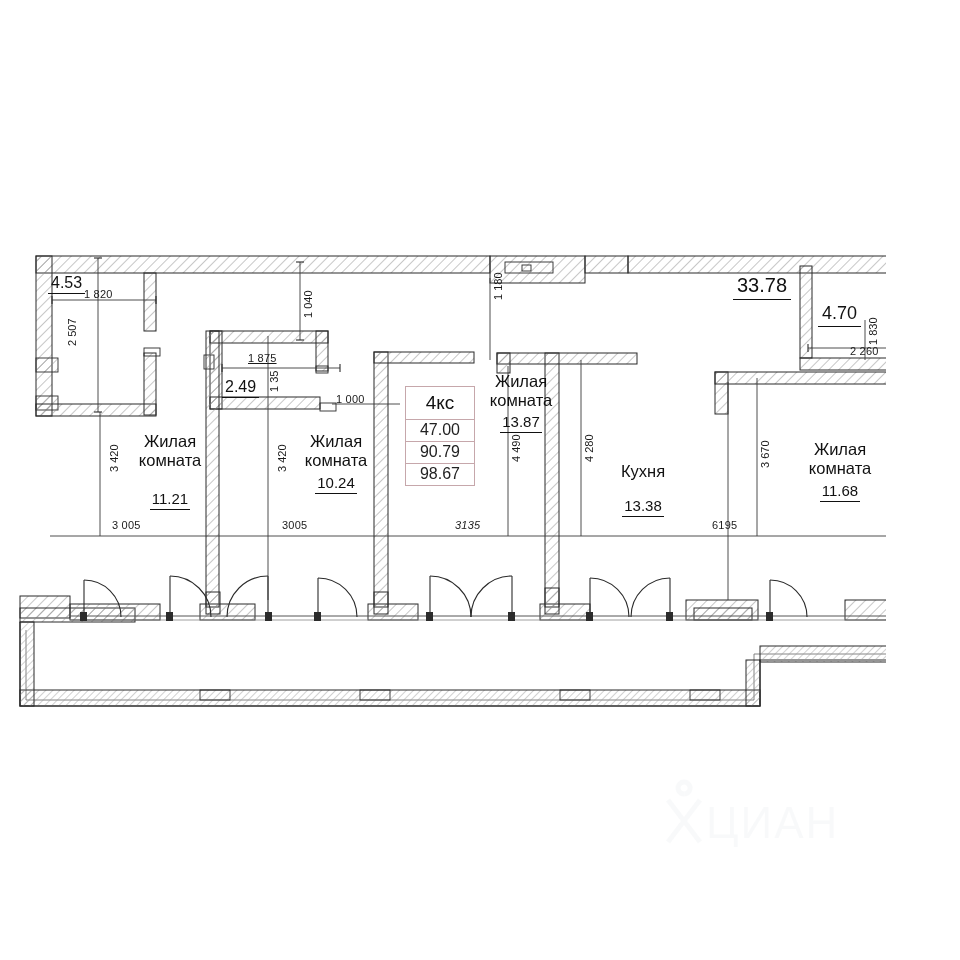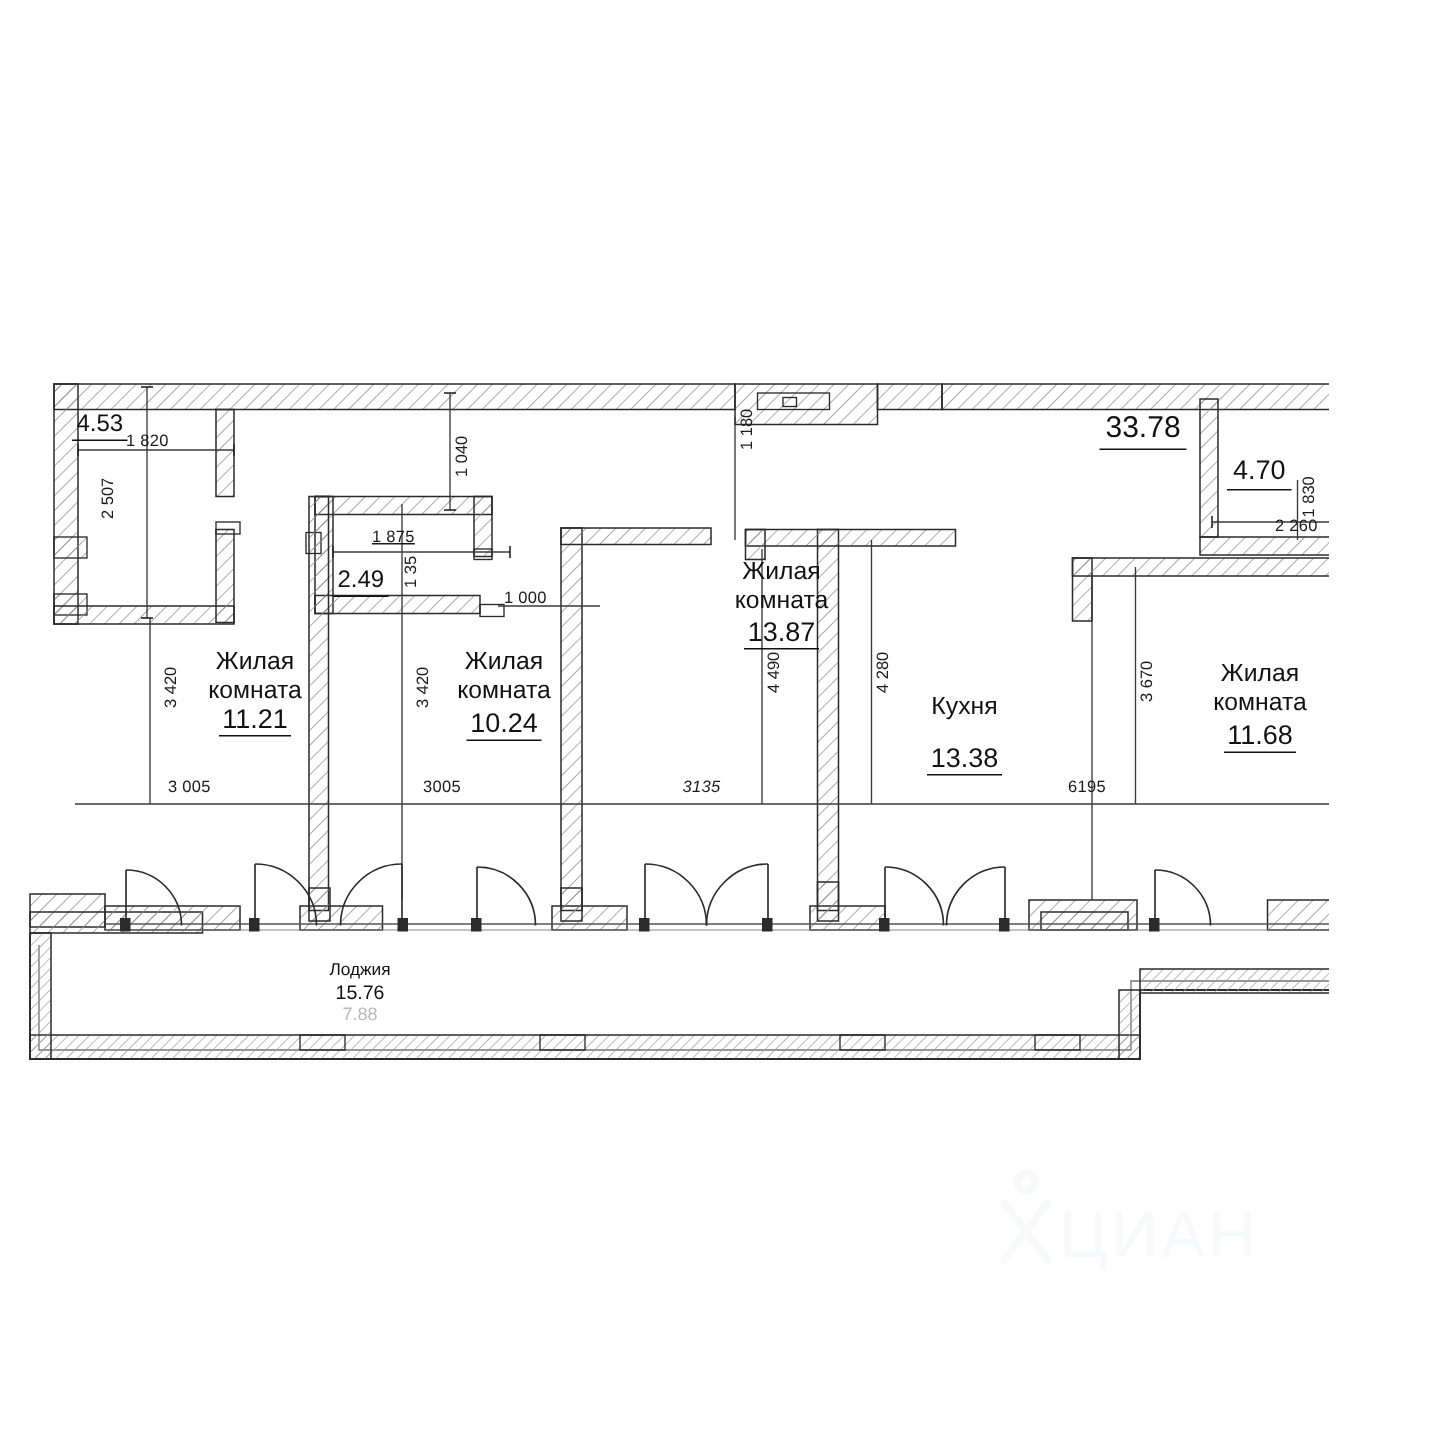--- a/index.html
+++ b/index.html
@@ -1,21 +1,21 @@
 <!DOCTYPE html>
 <html><head>
 <meta charset="utf-8">
 <style>
   html,body{margin:0;padding:0;background:#ffffff;}
   body{width:960px;height:960px;font-family:"Liberation Sans",sans-serif;}
   #plan-root{position:relative;width:886px;height:960px;background:#fff;overflow:hidden;}
   svg{display:block;}
   .lbl{position:absolute;color:#1b1b1b;white-space:nowrap;}
   .room-name{font-size:16.5px;line-height:19px;text-align:center;color:#111;}
-  .room-area{font-size:18px;text-align:right;color:#111;border-bottom:1px solid #111;display:inline-block;padding:0 2px 1px 2px;}
+  .room-area{font-size:15px;text-align:right;color:#111;border-bottom:1px solid #111;display:inline-block;padding:0 2px 1px 2px;}
   .area-only{font-size:16px;color:#111;border-bottom:1px solid #111;display:inline-block;padding:0 3px 1px 3px;}
   .dim{font-size:11px;color:#1b1b1b;letter-spacing:.2px;}
   .dim-v{font-size:11px;color:#1b1b1b;transform-origin:0 0;transform:rotate(-90deg);}
   .big-area{font-size:20px;color:#111;border-bottom:1.2px solid #111;display:inline-block;padding:0 4px 2px 4px;}
   .infobox{position:absolute;border:1px solid #c6a7ab;background:#fff;text-align:center;}
   .infobox .r{border-top:1px solid #c6a7ab;font-size:16px;color:#222;padding:1px 0 2px;}
   .infobox .hd{font-size:19px;color:#111;padding:5px 0 5px;}
   .loggia{position:absolute;text-align:center;}
   .loggia .t{font-size:11.5px;color:#111;line-height:13px;}
   .loggia .a{font-size:13px;color:#111;line-height:15px;}
@@ -200,25 +200,31 @@
   <div class="lbl dim-v" style="left:302px;top:318px;">1 040</div>
 
   <div class="lbl dim" style="left:248px;top:352px;text-decoration:underline;">1 875</div>
   <div class="lbl dim-v" style="left:268px;top:392px;">1 35</div>
   <div class="lbl" style="left:222px;top:378px;">
     <span class="area-only">2.49</span>
   </div>
   <div class="lbl dim" style="left:336px;top:393px;">1 000</div>
   <div class="lbl dim-v" style="left:492px;top:300px;">1 180</div>
 
+  <div class="infobox" style="left:405px;top:386px;width:68px;">
+    <div class="hd">4кс</div>
+    <div class="r">47.00</div>
+    <div class="r">90.79</div>
+    <div class="r">98.67</div>
+  </div>
 
   <div class="lbl room-name" style="left:120px;top:432px;width:100px;">
     <div>Жилая</div>
     <div>комната</div>
-    <div style="margin-top:0;"><span class="room-area">11.21</span></div>
+    <div style="margin-top:19px;"><span class="room-area">11.21</span></div>
   </div>
   <div class="lbl dim-v" style="left:108px;top:472px;">3 420</div>
   <div class="lbl dim" style="left:112px;top:519px;">3 005</div>
 
   <div class="lbl room-name" style="left:286px;top:432px;width:100px;">
     <div>Жилая</div>
     <div>комната</div>
     <div style="margin-top:3px;"><span class="room-area">10.24</span></div>
   </div>
   <div class="lbl dim-v" style="left:276px;top:472px;">3 420</div>
@@ -250,19 +256,14 @@
   <div class="lbl" style="left:733px;top:274px;">
     <span class="big-area">33.78</span>
   </div>
 
   <div class="lbl" style="left:818px;top:303px;">
     <span class="big-area" style="font-size:18px;">4.70</span>
   </div>
   <div class="lbl dim-v" style="left:867px;top:345px;">1 830</div>
   <div class="lbl dim" style="left:850px;top:345px;">2 260</div>
 
-  <div class="loggia" style="left:185px;top:641px;width:110px;">
-    <div class="t">Лоджия</div>
-    <div class="a">15.76</div>
-    <div class="b">7.88</div>
-  </div>
 
 </div>
 
 </body></html>

